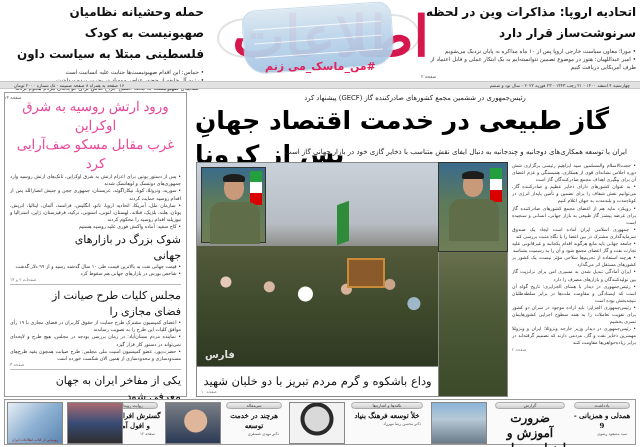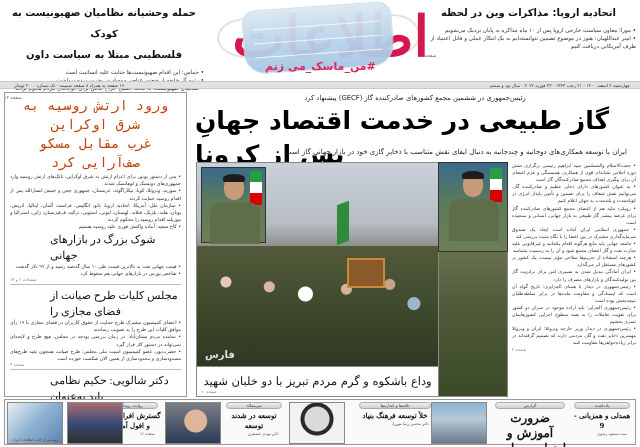--- a/index.html
+++ b/index.html
@@ -4,40 +4,40 @@
 <style>
   * { box-sizing: border-box; margin: 0; padding: 0; }
   html, body { width: 640px; height: 447px; overflow: hidden; background: #ffffff; }
   body { font-family: "DejaVu Sans", sans-serif; color: #111; direction: rtl; position: relative; }
 
   .abs { position: absolute; }
 
   
   .top-left { left: 4px; top: 2px; width: 200px; text-align: center; }
   .top-right { right: 4px; top: 2px; width: 215px; text-align: center; }
-  .top-head { font-family: "DejaVu Sans", sans-serif; font-weight: bold; font-size: 10px; line-height: 21px; color: #111; }
+  .top-head { font-family: "DejaVu Sans", sans-serif; font-weight: bold; font-size: 12px; line-height: 21px; color: #111; text-align: right; }
   .top-bullets { margin-top: 3px; text-align: right; font-size: 5.6px; line-height: 8.2px; color: #333; }
   .top-bullets li { list-style: none; }
   .page-ref { text-align: left; font-size: 4.5px; color: #666; margin-top: 2px; }
 
   .logo-area { left: 215px; top: 0; width: 210px; height: 82px; }
   .mask { position: absolute; left: 28px; top: 6px; width: 150px; height: 64px; background: linear-gradient(180deg,#dbe8f2 0%,#b9d3ea 55%,#a7c6e3 100%); border-radius: 14px 14px 22px 22px; transform: rotate(-4deg); opacity: .95; border: 1px solid #c9dbe9; }
   .mask-strap { position: absolute; border: 2px solid #e2e2e2; border-radius: 50%; }
   .mask-fold { position: absolute; left: 10px; right: 10px; height: 1px; background: rgba(255,255,255,.8); }
   .logo-text { position: absolute; right: -4px; top: 4px; font-family: "DejaVu Serif", serif; font-size: 56px; font-weight: bold; color: #d6174e; line-height: 64px; letter-spacing: -2px; }
   .logo-tag { position: absolute; left: 50px; top: 60px; font-size: 11px; font-weight: bold; color: #e0245c; }
 
   .dateline { left: 0; top: 81px; width: 640px; height: 8px; background: #e2e2e2; border-top: 1px solid #c8c8c8; border-bottom: 1px solid #c8c8c8; font-size: 4.4px; color: #333; }
   .dateline .r { position: absolute; right: 10px; top: 1px; }
   .dateline .l { position: absolute; left: 14px; top: 1px; }
 
   
   .left-col { left: 4px; top: 92px; width: 183px; height: 305px; border: 1px solid #9a9a9a; padding: 4px 5px; }
-  .lc-head { font-family: Liberation Mono, monospace; font-size: 13.4px; line-height: 19px; text-align: center; color: #c2410c; }
-  .lc-head2 { font-family: Liberation Serif, serif; font-size: 11px; line-height: 16px; text-align: left; color: #111; margin-left: 40px; }
+  .lc-head { font-family: Liberation Sans, sans-serif; font-size: 13.4px; line-height: 19px; text-align: center; color: #ec4899; }
+  .lc-head2 { font-family: Liberation Sans, sans-serif; font-size: 11px; line-height: 16px; text-align: right; color: #111; margin-left: 40px; }
   .lc-bul { font-size: 4.8px; line-height: 7.2px; color: #333; text-align: justify; }
   .lc-ref { font-size: 4.2px; color: #777; text-align: left; }
   .sep { height: 1px; background: #bbb; margin: 2px 0; }
 
   
   .kicker { left: 195px; top: 94px; width: 440px; text-align: center; font-size: 6.8px; color: #222; }
   .main-head { left: 195px; top: 104px; width: 440px; text-align: left; font-family: "DejaVu Sans", sans-serif; font-weight: bold; font-size: 25px; line-height: 34px; letter-spacing: -.5px; color: #000; }
   .sub-head { left: 187px; top: 148px; width: 440px; text-align: right; font-size: 7px; font-weight: normal; color: #222; }
 
   .photo { left: 196px; top: 162px; width: 243px; height: 205px; background: linear-gradient(180deg,#c9d1da 0%,#b6bcc2 30%,#6e6a5e 50%,#4b4b3c 70%,#3b3d2d 100%); border: 1px solid #888; overflow: hidden; }
@@ -95,20 +95,21 @@
   <div class="mask">
     <div class="mask-fold" style="top:18px;"></div>
     <div class="mask-fold" style="top:32px;"></div>
     <div class="mask-fold" style="top:46px;"></div>
   </div>
   <div class="logo-tag">#من_ماسک_می زنم</div>
 </div>
 
 <div class="abs top-right">
   <div class="top-head">اتحادیه اروپا: مذاکرات وین در لحظه</div>
+  <div class="top-head">سرنوشت‌ساز قرار دارد</div>
   <ul class="top-bullets">
     <li>• مورا؛ معاون سیاست خارجی اروپا پس از ۱۰ ماه مذاکره به پایان نزدیک می‌شویم</li>
     <li>• امیر عبداللهیان: هنوز در موضوع تضمین نتوانسته‌ایم به یک ابتکار عملی و قابل اعتماد از طرف آمریکایی دریافت کنیم</li>
   </ul>
   <div class="page-ref">صفحه ۲</div>
 </div>
 
 <div class="abs dateline">
   <span class="r">چهارشنبه ۴ اسفند ۱۴۰۰ - ۲۱ رجب ۱۴۴۳ - ۲۳ فوریه ۲۰۲۲ - سال نود و ششم</span>
   <span class="l">۱۶ صفحه به همراه ۸ صفحه ضمیمه - تک شماره ۲۰۰۰ تومان</span>
@@ -125,21 +126,20 @@
   <p class="lc-bul">• قیمت جهانی نفت به بالاترین قیمت طی ۱۰ سال گذشته رسید و از ۹۹ دلار گذشت</p>
   <p class="lc-bul">• شاخص بورس در بازارهای جهانی هم سقوط کرد</p>
   <div class="lc-ref">صفحات ۲ و ۱۴</div>
   <div class="sep"></div>
   <div class="lc-head2">مجلس کلیات طرح صیانت از فضای مجازی را</div>
   <p class="lc-bul">• اعضای کمیسیون مشترک طرح حمایت از حقوق کاربران در فضای مجازی با ۱۹ رأی موافق کلیات این طرح را به تصویب رساندند</p>
   <p class="lc-bul">• نماینده مردم بستان‌آباد: در زمان بررسی بودجه در مجلس، هیچ طرح و لایحه‌ای نمی‌تواند در دستور کار قرار گیرد</p>
   <p class="lc-bul">• حضرت‌پور، عضو کمیسیون امنیت ملی مجلس: طرح صیانت همچون بقیه طرح‌های مسدودسازی و محدودسازی از همین الان شکست خورده است</p>
   <div class="lc-ref">صفحه ۳</div>
   <div class="sep"></div>
-  <div class="lc-head2">دکتر شالویی: حکیم نظامی باید به‌عنوان</div>
   <div class="lc-head2">یکی از مفاخر ایران به جهان معرفی شود</div>
   <div class="lc-ref">صفحه ۱۶</div>
 </div>
 
 <div class="abs kicker">رئیس‌جمهوری در ششمین مجمع کشورهای صادرکننده گاز (GECF) پیشنهاد کرد</div>
 <div class="abs main-head">گاز طبیعی در خدمت اقتصاد جهانِ پس از کرونا</div>
 <div class="abs sub-head">ایران با توسعه همکاری‌های دوجانبه و چندجانبه به دنبال ایفای نقش متناسب با ذخایر گازی خود در بازار جهانی گاز است</div>
 
 <div class="abs photo">
   <div class="flag"></div>
@@ -187,29 +187,29 @@
     <span class="btag">یادداشت</span>
     <div class="btitle">همدلی و همزبانی - 9</div>
     <div class="bauth">سید مسعود رضوی</div>
   </div>
   <div class="bcell" style="right:66px;width:78px;">
     <span class="btag">گزارش</span>
     <div class="btitle" style="font-size:12px;line-height:15px;">ضرورت آموزش و ارزیابی مهارت کارگران ساختمانی</div>
     <div class="bauth">صفحه ۵</div>
   </div>
   <div class="bimg" style="right:148px;width:56px;background:linear-gradient(180deg,#8ab4d8 0%,#b7c9d6 40%,#6b7d8a 100%);"></div>
-  <div class="bcell" style="right:200px;width:80px;">
+  <div class="bcell" style="right:208px;width:80px;">
     <span class="btag">نکته‌ها و اشاره‌ها</span>
     <div class="btitle">خلأ توسعه فرهنگ بنیاد</div>
     <div class="bauth">دکتر محسن رضا مهرزاد</div>
   </div>
   <div class="bimg" style="right:290px;width:56px;background:radial-gradient(circle at 50% 40%,#d9d9d9 0 12px,#2a2a2a 13px 16px,#f2f2f2 17px);"></div>
   <div class="bcell" style="right:350px;width:62px;">
     <span class="btag">سرمقاله</span>
-    <div class="btitle">توسعه در شدند توسعه</div>
+    <div class="btitle">هرچند در خدمت توسعه</div>
     <div class="bauth">دکتر مهدی غضنفری</div>
   </div>
   <div class="bimg" style="right:414px;width:56px;background:radial-gradient(circle at 55% 45%,#e0b69a 0 11px,transparent 12px),linear-gradient(180deg,#7a7f86,#2c3a56);"></div>
   <div class="bcell" style="right:474px;width:62px;">
     <span class="btag">روایت رویدادها</span>
     <div class="btitle">گسترش افراط‌گرایی و افول آمریکا</div>
     <div class="bauth">صفحه ۱۲</div>
   </div>
   <div class="bimg" style="left:62px;width:56px;background:linear-gradient(180deg,#aa6b72 0%,#384c76 50%,#2e2e2e 100%);"></div>
   <div class="bimg" style="left:2px;width:56px;background:linear-gradient(135deg,#e7eef5 0%,#8fb2d3 50%,#5b86b1 100%);">

